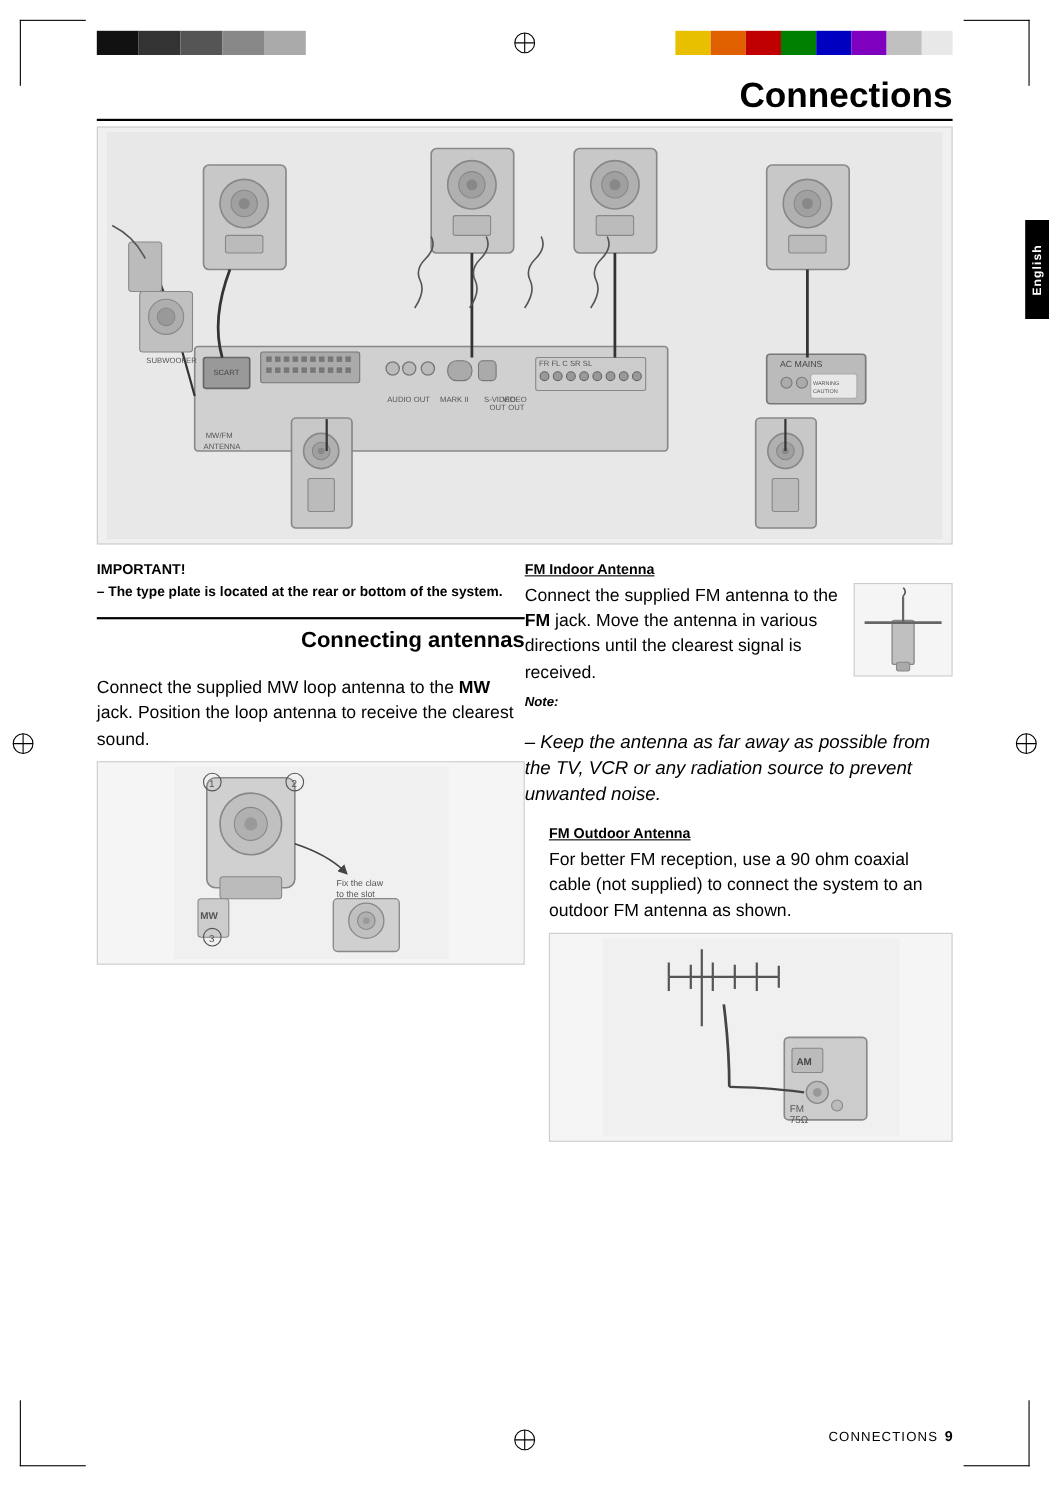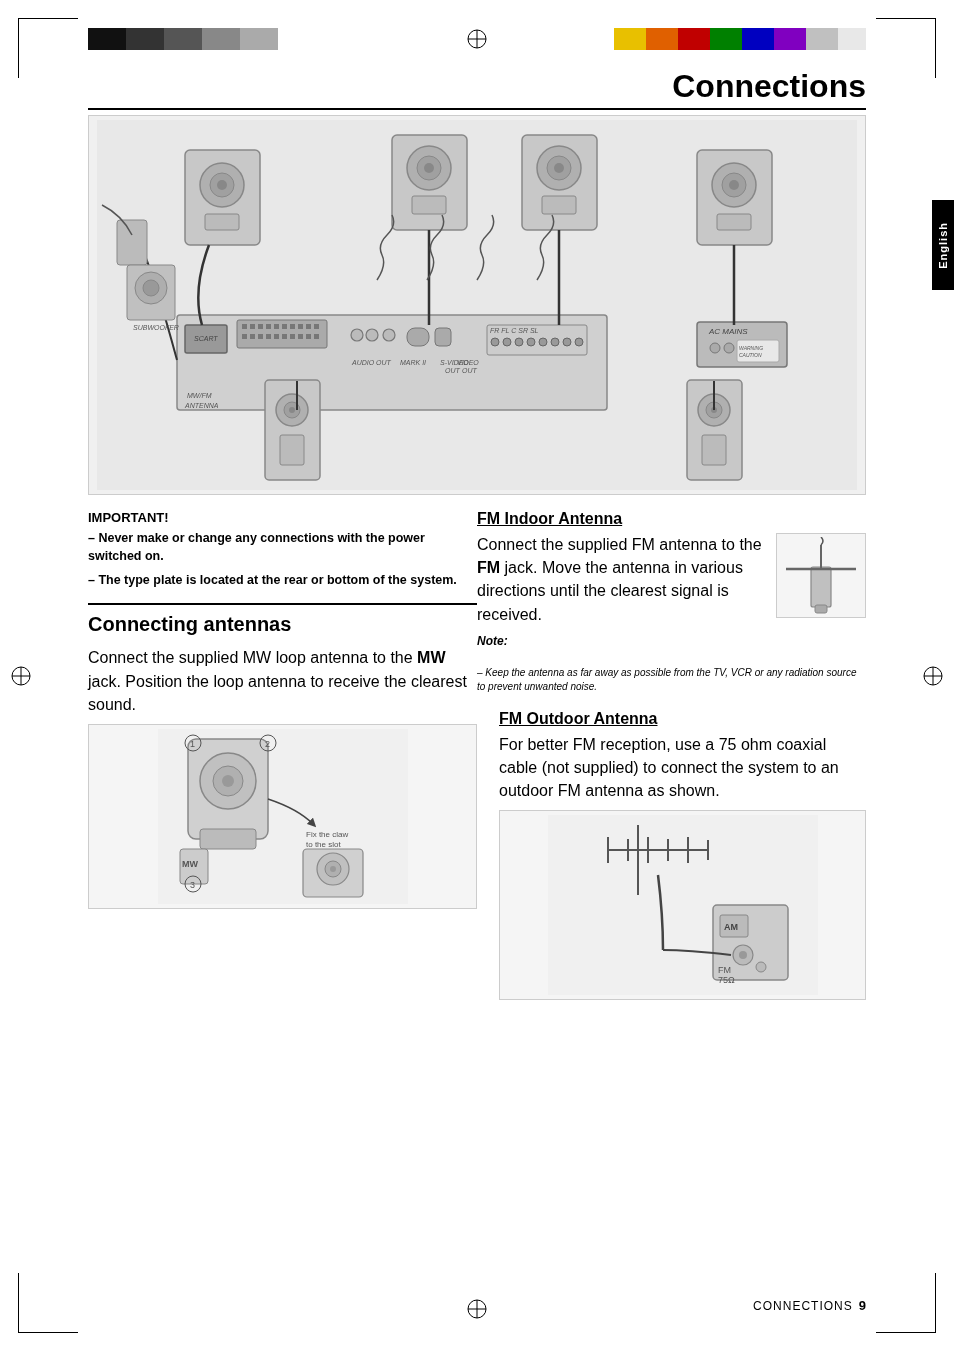--- a/index.html
+++ b/index.html
@@ -103,21 +103,20 @@
       top: 115px;
       left: 88px;
       right: 88px;
       height: 380px;
       background: #f0f0f0;
       border: 1px solid #ccc;
       display: flex;
       align-items: center;
       justify-content: center;
       overflow: hidden;
-      font-style: italic;
     }
 
     
     .english-tab {
       position: absolute;
       top: 200px;
       right: 0px;
       width: 22px;
       height: 90px;
       background: #000;
@@ -177,25 +176,26 @@
     .section-divider {
       height: 2px;
       background: #000;
       margin: 14px 0 8px 0;
     }
 
     .section-title {
       font-size: 20px;
       font-weight: bold;
       font-family: Arial, Helvetica, sans-serif;
-      margin-bottom: 10px;
+      margin-bottom: 20px;
+      text-align: right;
     }
 
     .subsection-title {
-      font-size: 16px;
+      font-size: 13px;
       font-weight: bold;
       text-decoration: underline;
       margin-bottom: 5px;
     }
 
     .body-text {
       font-size: 16px;
       line-height: 1.45;
       margin-bottom: 8px;
     }
@@ -226,21 +226,21 @@
       background: #f5f5f5;
       border: 1px solid #ccc;
       margin-left: 8px;
       margin-bottom: 6px;
       display: flex;
       align-items: center;
       justify-content: center;
     }
 
     .note-text {
-      font-size: 10px;
+      font-size: 17px;
       font-style: italic;
       line-height: 1.4;
       margin-top: 6px;
     }
 
     .note-label {
       font-size: 12px;
       font-style: italic;
       font-weight: bold;
       margin-bottom: 18px;
@@ -494,23 +494,20 @@
 </div>
 
 <div class="content-area">
   <div class="two-columns">
 
     <div class="left-column">
 
       <div>
         <div class="important-label">IMPORTANT!</div>
         <div class="important-text">
-          <strong>– Never make or change any connections with the power switched on.</strong>
-        </div>
-        <div class="important-text">
           <strong>– The type plate is located at the rear or bottom of the system.</strong>
         </div>
       </div>
 
       <div class="section-divider"></div>
 
       <div class="section-title">Connecting antennas</div>
 
       <div>
         <div class="body-text">
@@ -585,21 +582,21 @@
         </div>
 
         <div class="note-label">Note:</div>
         <div class="note-text">
           – Keep the antenna as far away as possible from the TV, VCR or any radiation source to prevent unwanted noise.
         </div>
       </div>
 
       <div style="margin-top: 16px; padding-left: 22px;">
         <div class="subsection-title">FM Outdoor Antenna</div>
-        <div class="body-text">For better FM reception, use a 75 ohm coaxial cable (not supplied) to connect the system to an outdoor FM antenna as shown.</div>
+        <div class="body-text">For better FM reception, use a 90 ohm coaxial cable (not supplied) to connect the system to an outdoor FM antenna as shown.</div>
 
         <div class="fm-outdoor-box">
           <svg width="270" height="180" viewBox="0 0 270 180">
             <rect x="0" y="0" width="270" height="180" fill="#f0f0f0"></rect>
 
             <line x1="60" y1="35" x2="160" y2="35" stroke="#555" stroke-width="2"></line>
 
             <line x1="90" y1="10" x2="90" y2="80" stroke="#555" stroke-width="2"></line>
 
             <line x1="60" y1="35" x2="60" y2="22" stroke="#555" stroke-width="2"></line>

